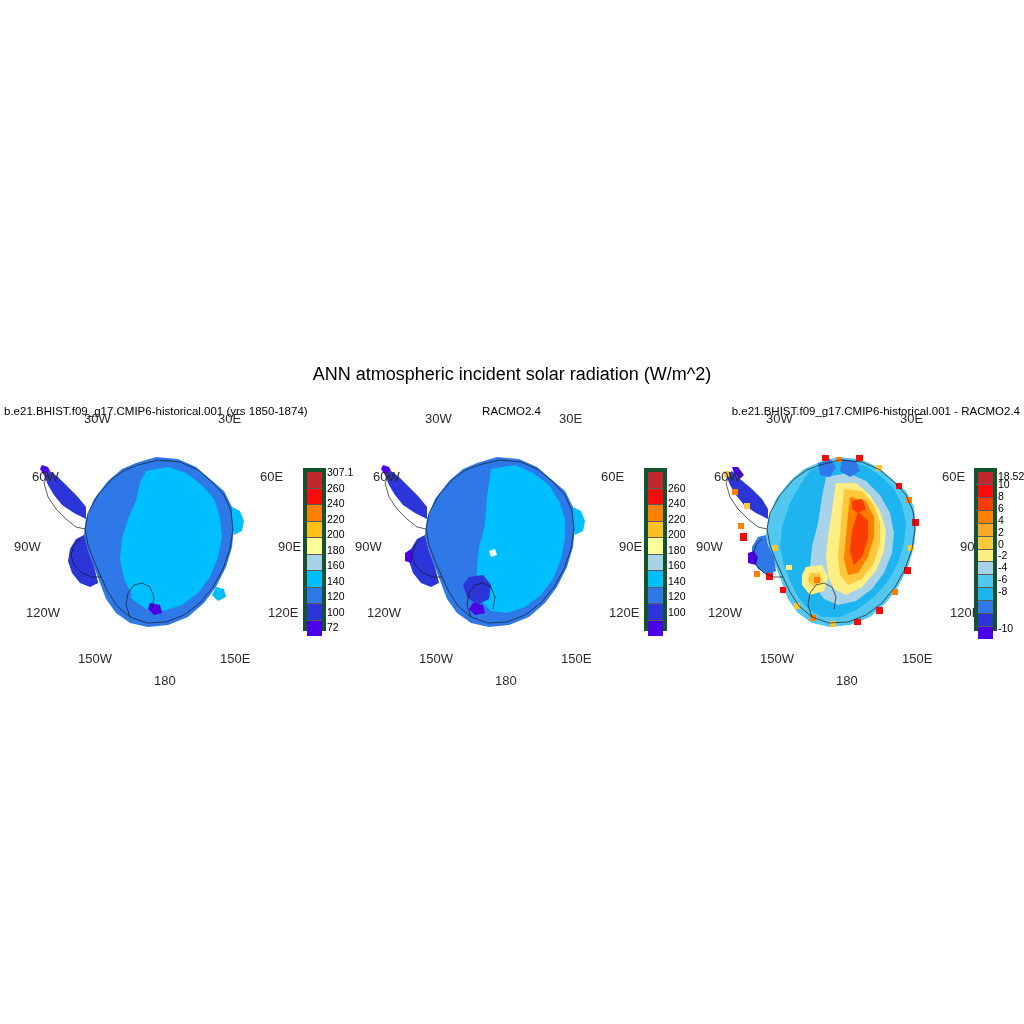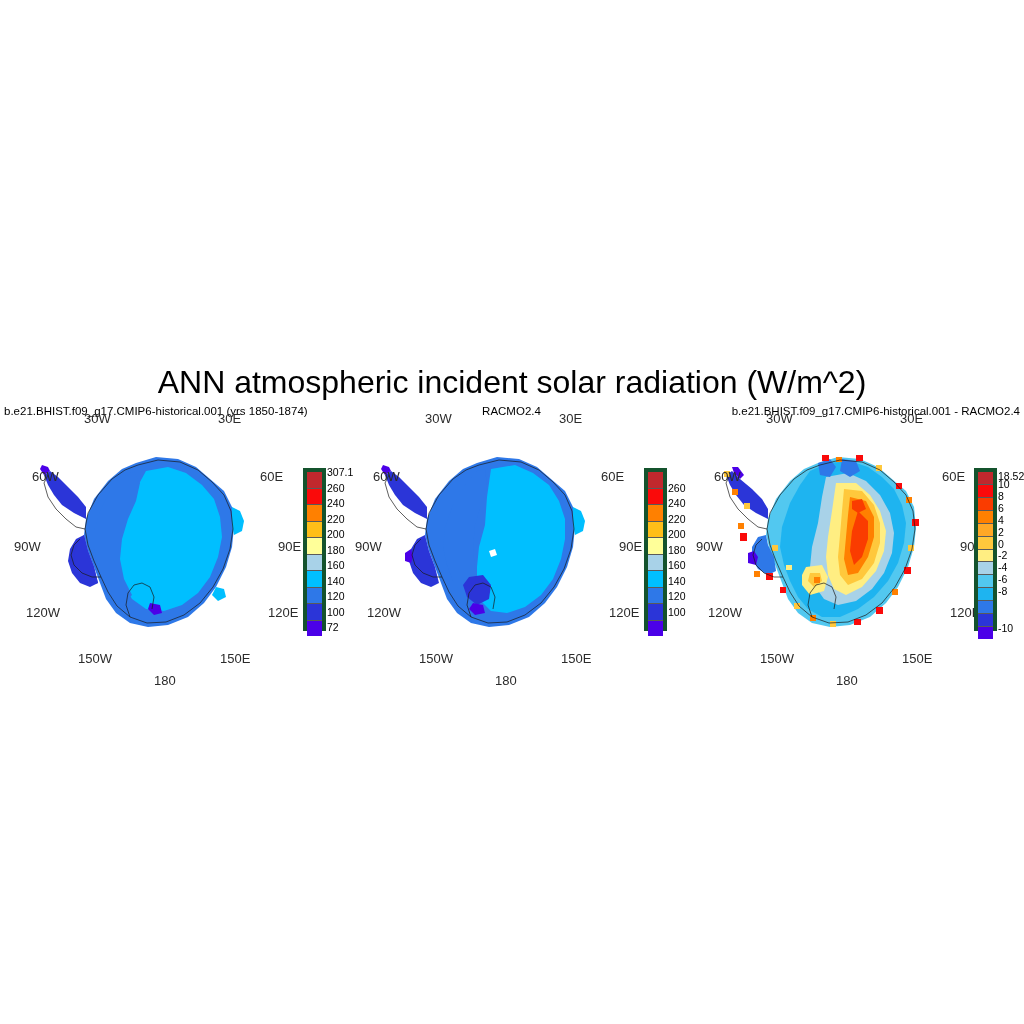--- a/index.html
+++ b/index.html
@@ -11,21 +11,21 @@
     overflow:hidden;
     position:relative;
   }
   #figure{position:absolute;left:0;top:0;width:1024px;height:1024px;}
 
   .main-title{
     position:absolute;
     left:0; top:364px;
     width:1024px;
     text-align:center;
-    font-size:32px;
+    font-size:18px;
     letter-spacing:0px;
     color:#000;
   }
 
   .panel{position:absolute;top:405px;height:290px;}
   .panel-1{left:0px;width:341px;}
   .panel-2{left:341px;width:341px;}
   .panel-3{left:682px;width:342px;}
 
   .panel-subtitle{

